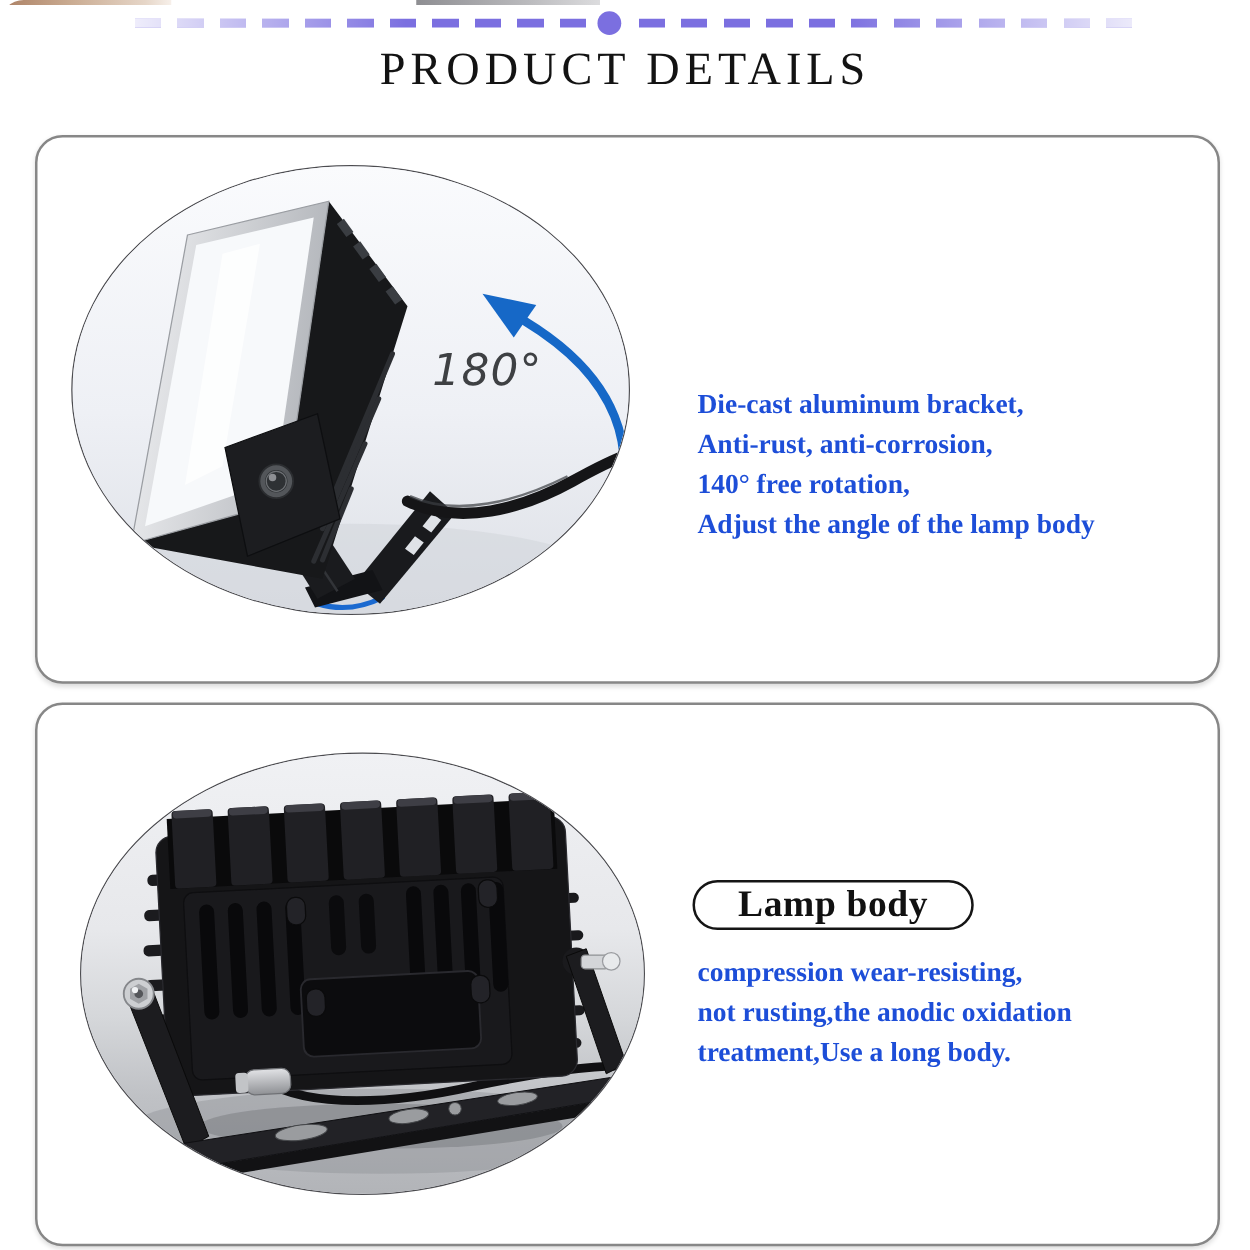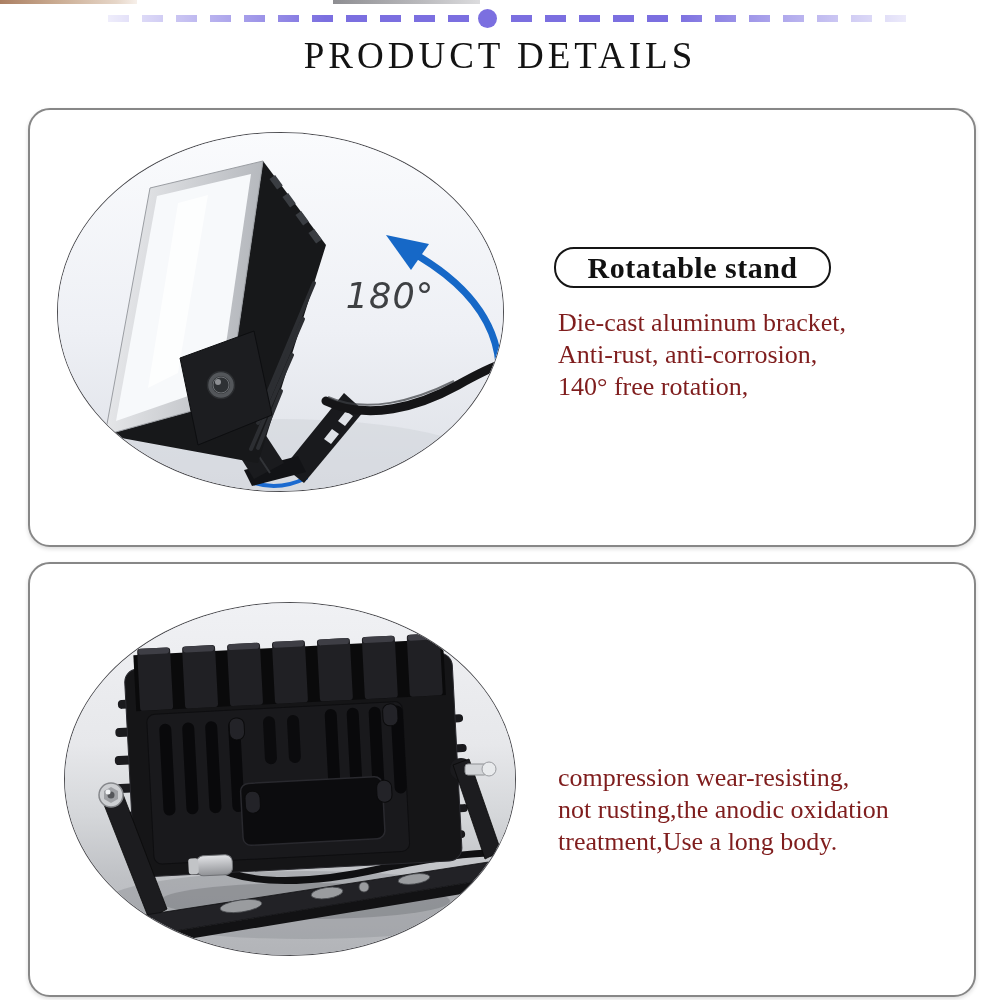--- a/index.html
+++ b/index.html
@@ -1,17 +1,17 @@
 <!DOCTYPE html>
 <html><head>
 <meta charset="utf-8">
 <style>
   html,body{margin:0;padding:0;background:#fff;}
   .page{position:relative;width:1000px;height:1000px;background:#ffffff;overflow:hidden;
-        font-family:"Liberation Serif",serif;}
+        font-family:"Liberation Serif",serif;border-radius:19px;}
 
   
   .strip{position:absolute;top:0;height:4px;}
   .strip-tan{left:0;width:137px;background:linear-gradient(90deg,#ab7f63,#c9aa90 40%,#e6d6c8 85%,#f7f0ea);}
   .strip-gray{left:333px;width:147px;background:linear-gradient(90deg,#8e8e92,#bababd 60%,#dcdcde);}
 
   
   .divider{position:absolute;top:15px;left:108px;width:810px;height:8px;}
   .dash-line{position:absolute;top:0;height:7px;}
   .dash-left{left:0;width:362px;
@@ -39,21 +39,21 @@
 
   .pill{position:absolute;display:flex;align-items:center;justify-content:center;
         border:2px solid #151515;border-radius:20px;background:#fff;
         font-weight:700;font-size:30px;color:#111;letter-spacing:.5px;white-space:nowrap;}
   .pill-1{left:524px;top:137px;width:273px;height:37px;}
   .pill-2{left:524px;top:140px;width:221px;height:36px;}
 
   .lines{position:absolute;left:528px;width:400px;}
   .lines-1{top:197px;}
   .lines-2{top:198px;}
-  .line{margin:0;font-size:26px;line-height:32px;color:#7f1d1d;white-space:nowrap;}
+  .line{margin:0;font-size:22px;line-height:32px;color:#1d4ed8;white-space:nowrap;font-weight:bold;}
 
   .angle-text{font-family:"DejaVu Sans","Liberation Sans",sans-serif;font-size:35px;fill:#3e4043;letter-spacing:1px;}
 </style>
 </head>
 <body>
 
 <div class="page">
 
   <div class="strip strip-tan"></div>
   <div class="strip strip-gray"></div>
@@ -129,28 +129,26 @@
 
         <g>
           <path d="M 268 268 C 310 288 360 274 400 252 C 418 242 434 234 446 230" fill="none" stroke="#151517" stroke-width="9" stroke-linecap="round"></path>
           <path d="M 270 264 C 308 281 356 268 396 248" fill="none" stroke="#3b3d41" stroke-width="2" opacity="0.7"></path>
         </g>
 
         <text class="angle-text" x="332" y="175" text-anchor="middle">180°</text>
       </svg>
     </div>
 
-    <div class="pill pill-1">
-      <span>Rotatable stand</span>
-    </div>
 
     <div class="lines lines-1">
       <p class="line">Die-cast aluminum bracket,</p>
       <p class="line">Anti-rust, anti-corrosion,</p>
       <p class="line">140° free rotation,</p>
+      <p class="line">Adjust the angle of the lamp body</p>
     </div>
   </section>
 
   <section class="card card-2">
 
     <div class="photo photo-2">
       <svg viewBox="0 0 450 352">
         <defs>
           <linearGradient id="bg2" x1="0" y1="0" x2="0" y2="1">
             <stop offset="0" stop-color="#f0f1f4"></stop>
@@ -249,20 +247,23 @@
           <circle cx="46" cy="192" r="3.5" fill="#54565a"></circle>
           <circle cx="43" cy="189" r="2.5" fill="#f0f2f4"></circle>
         </g>
         <g>
           <rect x="400" y="161" width="22" height="11" rx="3" fill="#d3d5d8" stroke="#8f9194"></rect>
           <circle cx="424" cy="166" r="7" fill="#e8eaec" stroke="#9a9ca0"></circle>
         </g>
       </svg>
     </div>
 
+    <div class="pill pill-2">
+      <span>Lamp body</span>
+    </div>
 
     <div class="lines lines-2">
       <p class="line">compression wear-resisting,</p>
       <p class="line">not rusting,the anodic oxidation</p>
       <p class="line">treatment,Use a long body.</p>
     </div>
   </section>
 
 </div>
 

